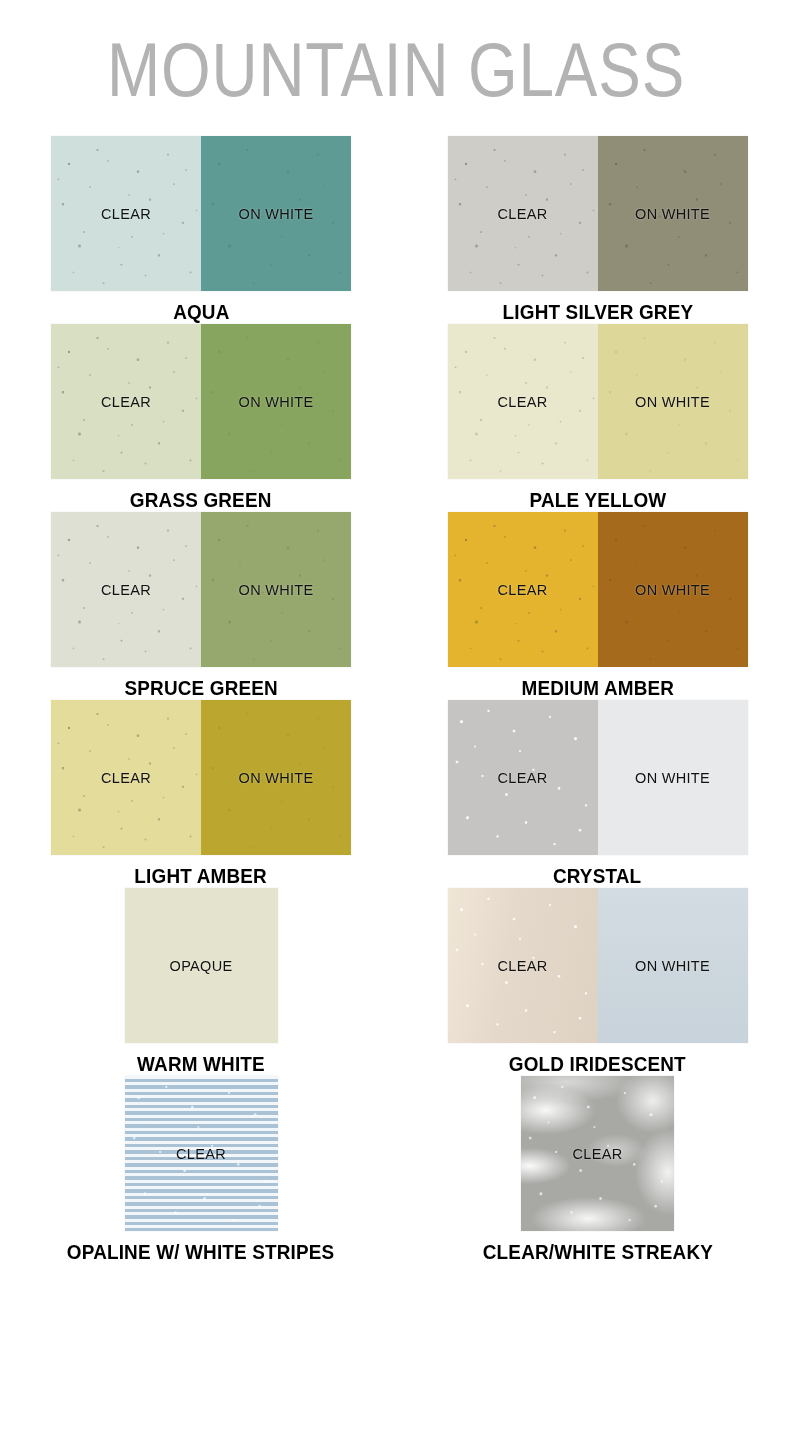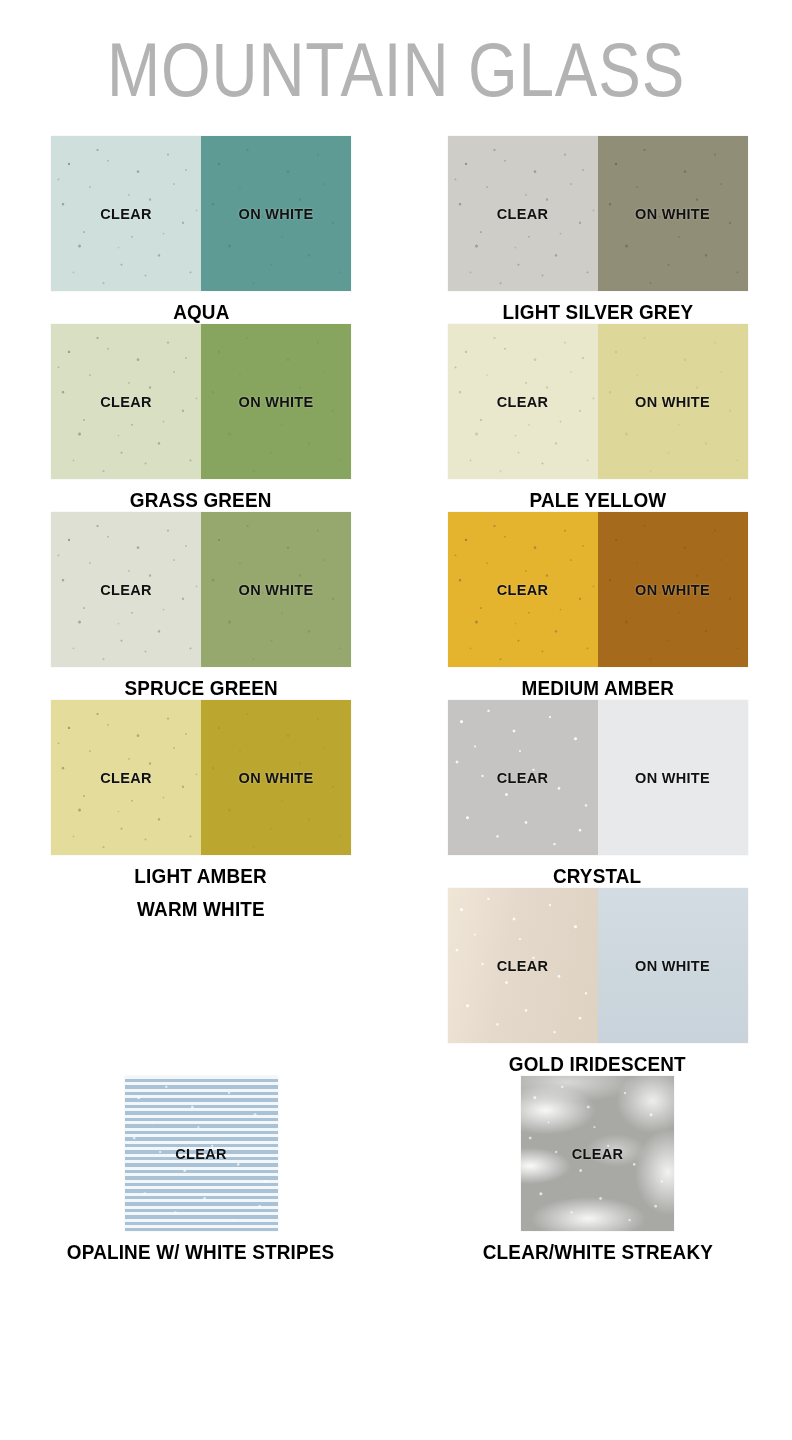--- a/index.html
+++ b/index.html
@@ -72,21 +72,21 @@
     overflow: hidden;
   }
   .half.full {
     flex: 1 1 100%;
   }
   .half-label {
     position: relative;
     z-index: 4;
     color: #111111;
     font-size: 14.5px;
-    font-weight: 700;
+    font-weight: 400;
     letter-spacing: 0.3px;
     font-family: "Liberation Sans", sans-serif;
     text-shadow: 0 0 2px rgba(255,255,255,0.45);
     white-space: nowrap;
   }
 
   
   .tex {
     position: absolute;
     inset: 0;
@@ -331,20 +331,25 @@
         <div class="half" style="background:#e8e9ea">
           <span class="half-label">ON WHITE</span>
         </div>
       </div>
       <div class="swatch-name">CRYSTAL</div>
     </div>
   </div>
 
   <div class="swatch-row">
     <div class="swatch-cell col-left">
+      <div class="sample narrow">
+        <div class="half full" style="background:#e4e4ce">
+          <span class="half-label">OPAQUE</span>
+        </div>
+      </div>
       <div class="swatch-name">WARM WHITE</div>
     </div>
 
     <div class="swatch-cell col-right">
       <div class="sample">
         <div class="half" style="background:linear-gradient(100deg,#f0e6d6 0%,#e5d9cb 40%,#ded2c3 100%)">
           <span class="tex sparkle heavy"></span>
           <span class="half-label">CLEAR</span>
         </div>
         <div class="half" style="background:linear-gradient(180deg,#d3dce2 0%,#ccd6dd 60%,#c9d3db 100%)">

